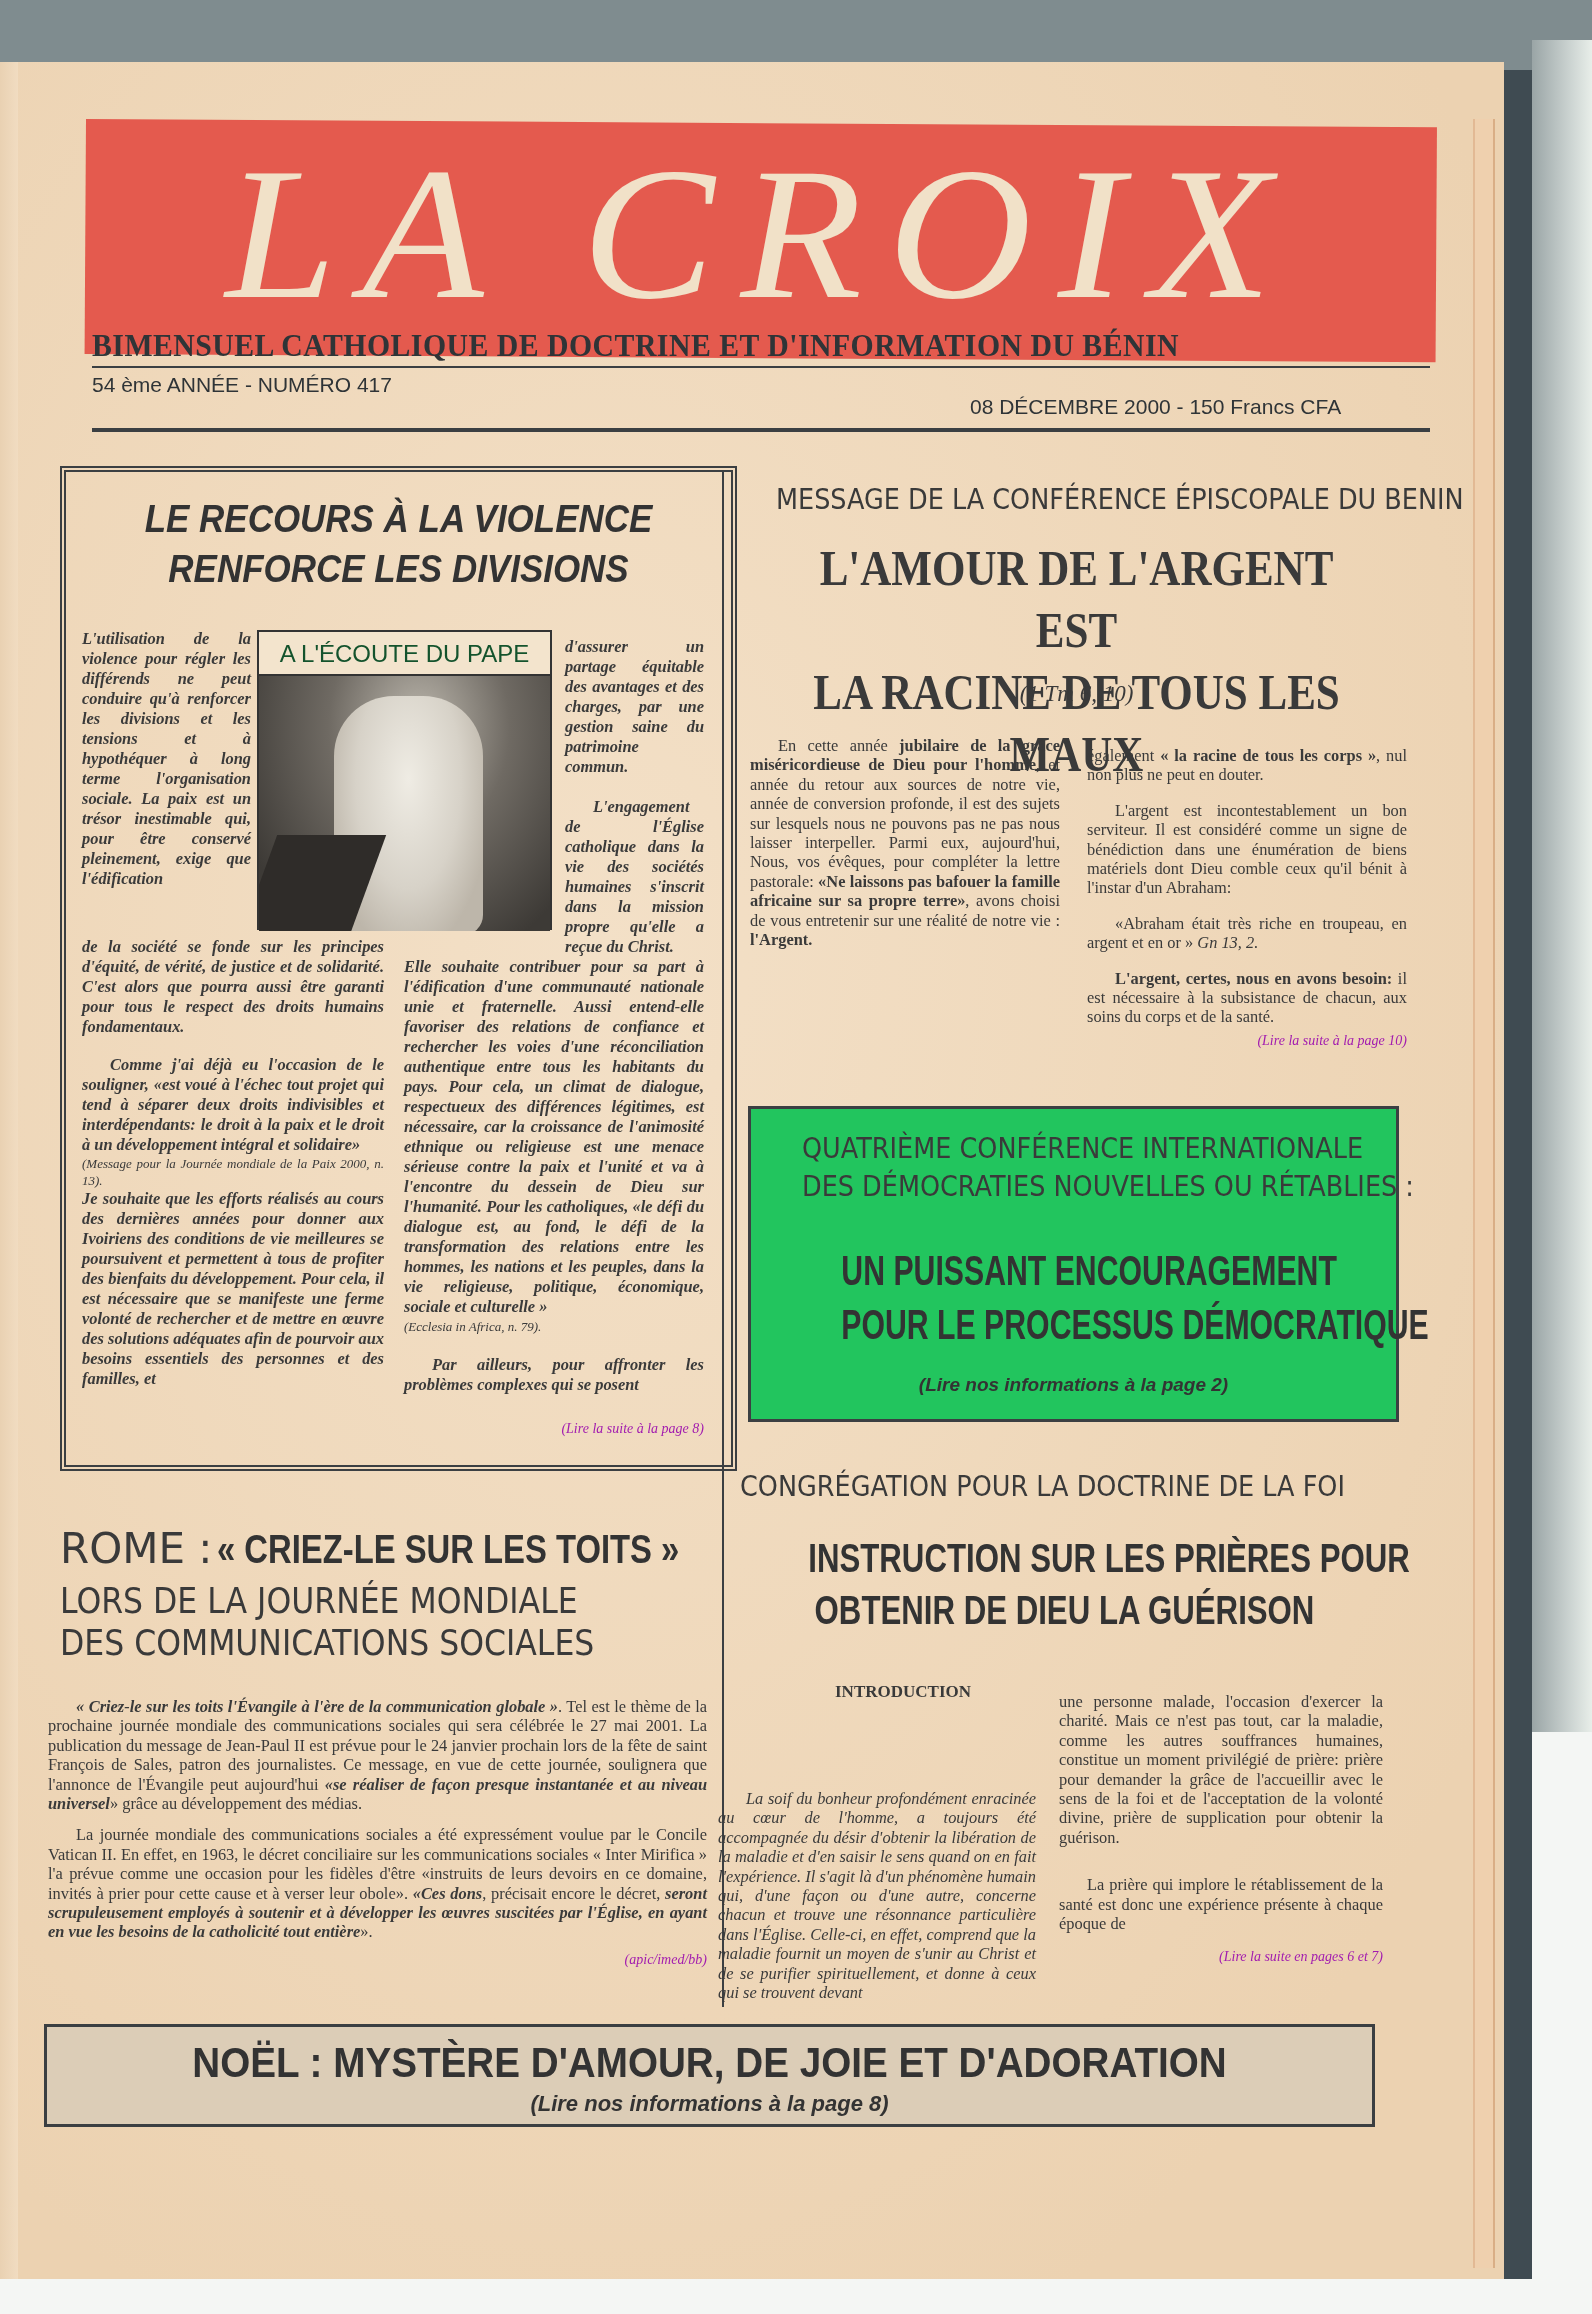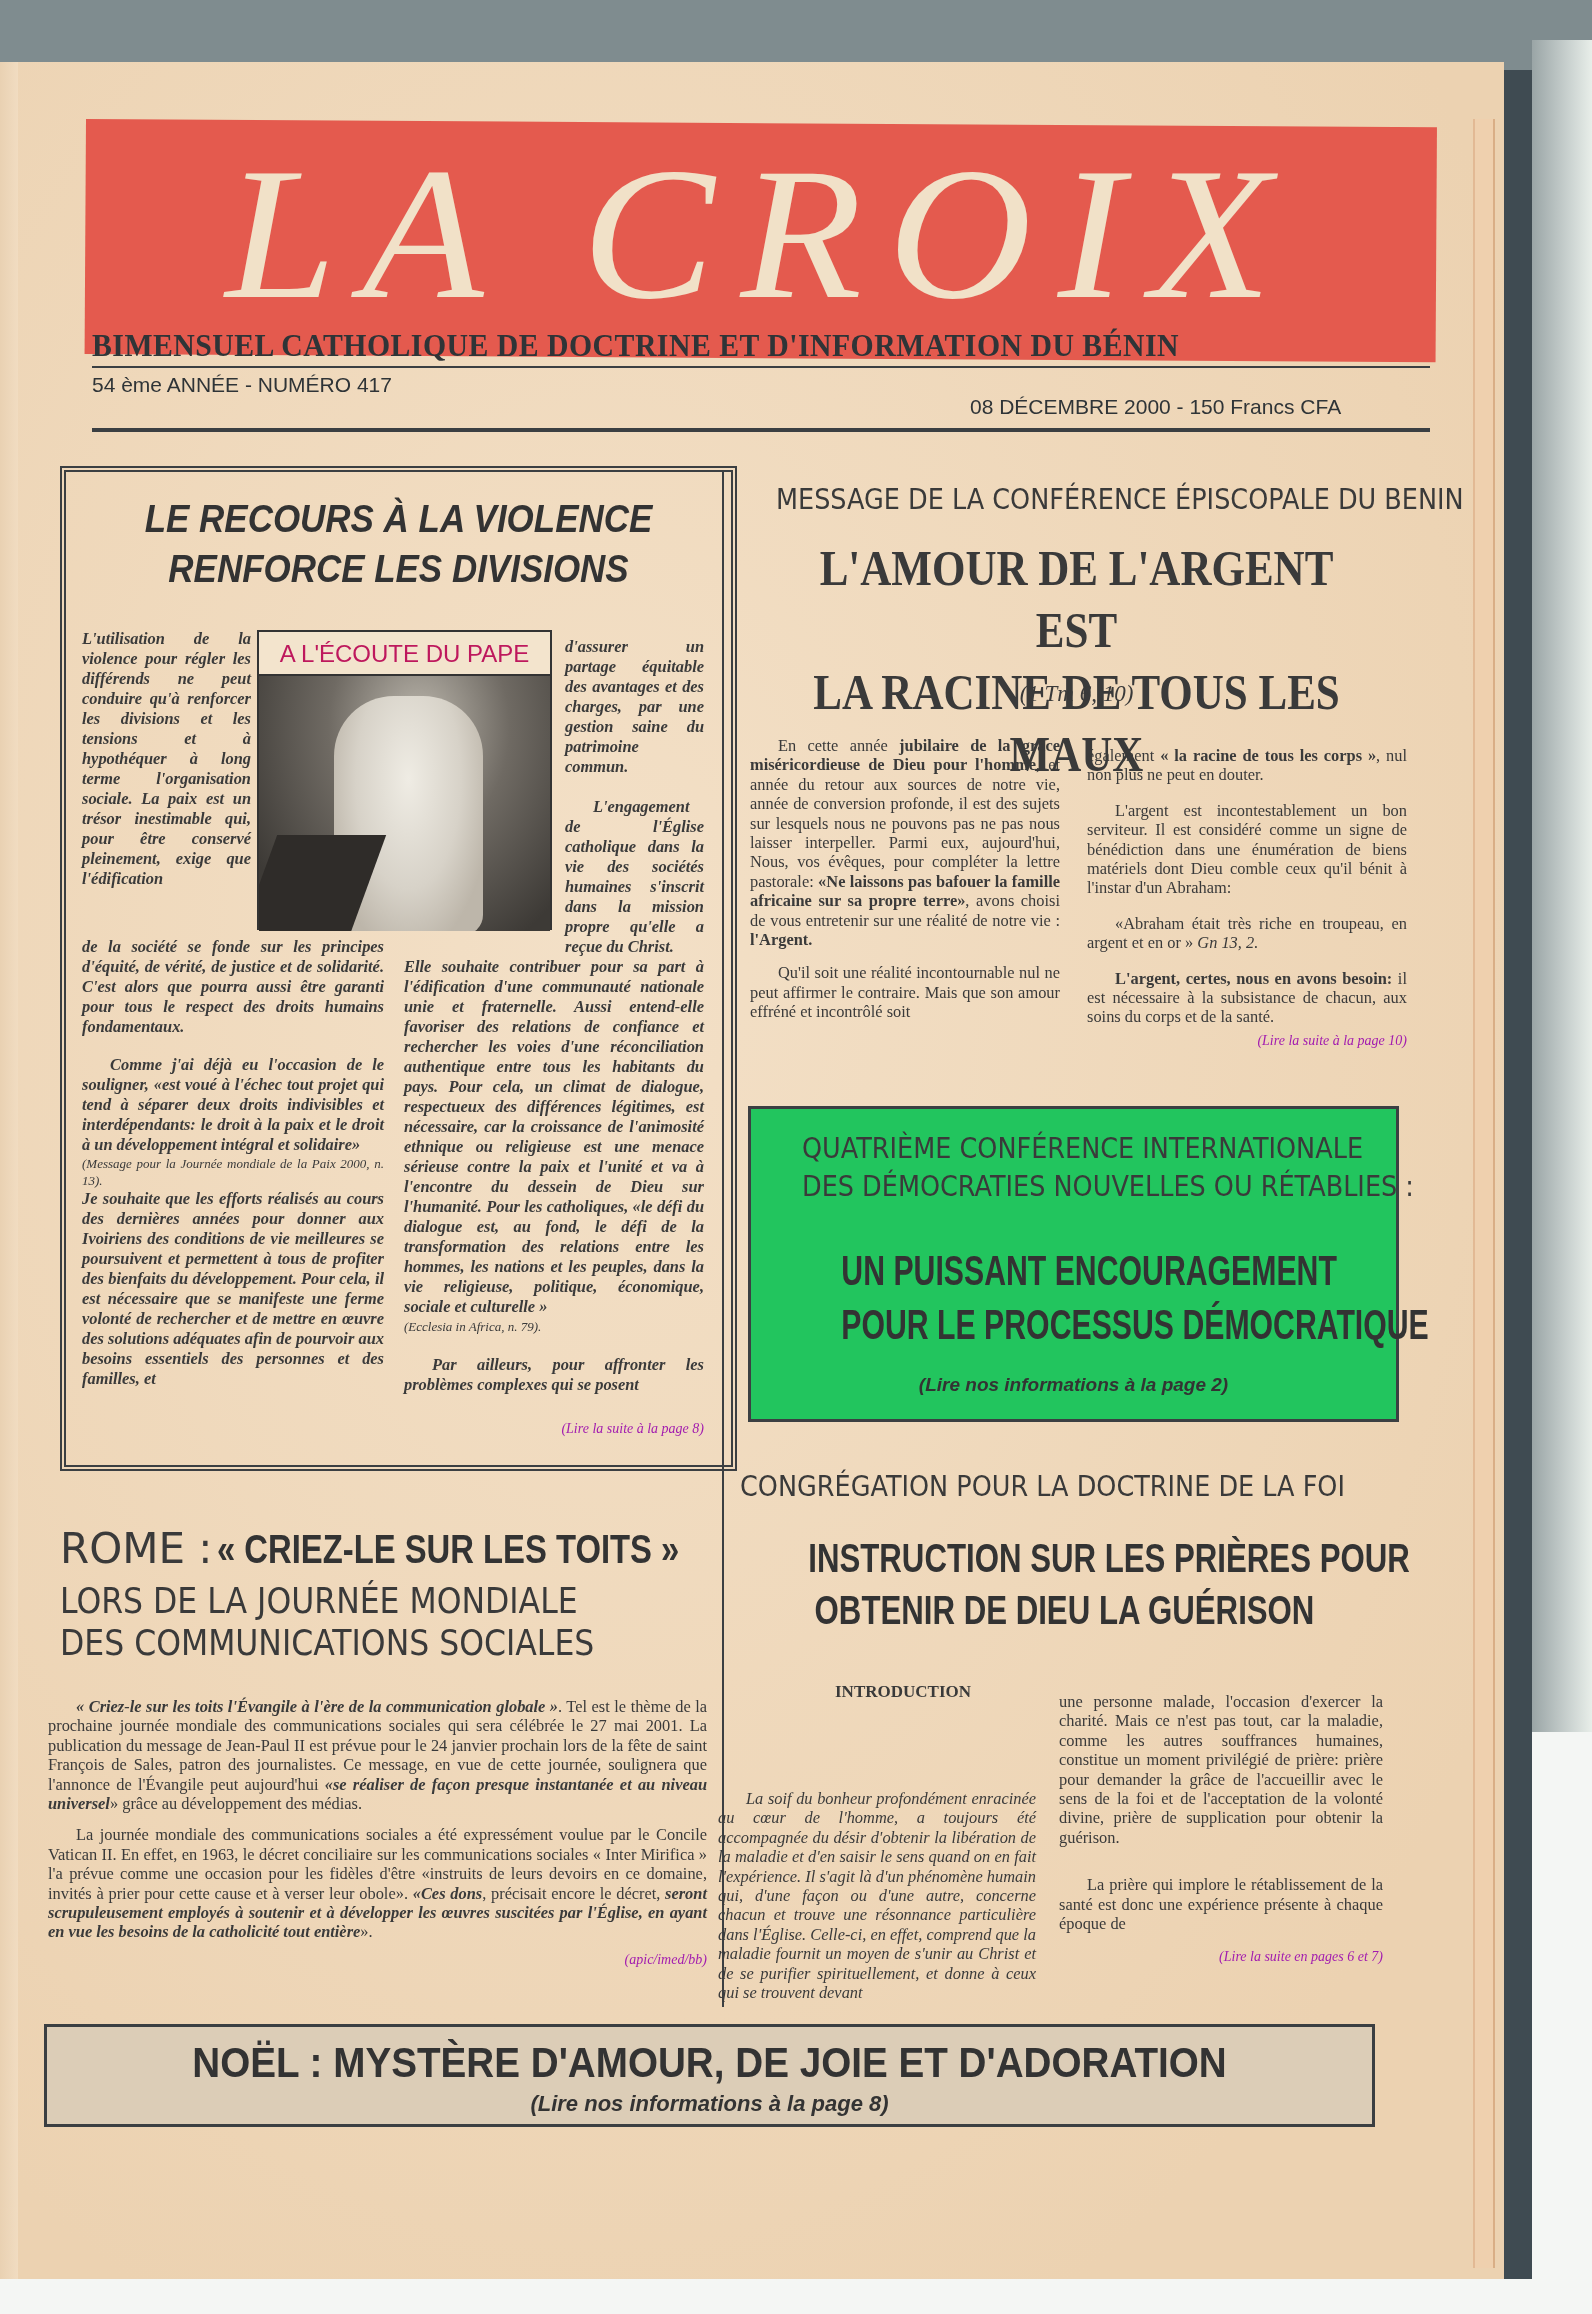--- a/index.html
+++ b/index.html
@@ -35,21 +35,21 @@
 
   
   .col-div { position: absolute; left: 722px; top: 470px; width: 2px; height: 1537px; background: #3b3f42; }
 
   
   .box1 { position: absolute; left: 60px; top: 466px; width: 677px; height: 1005px; border: 4px double #3b3f42; border-width: 6px; border-style: double; }
   .box1 h2 { position: absolute; left: 0; top: 22px; width: 100%; text-align: center; font-family: "Liberation Sans", sans-serif;
     font-weight: bold; font-style: italic; font-size: 38px; line-height: 50px; color: #333; transform: scaleX(0.92); }
   .it { font-family: "Liberation Serif", serif; font-style: italic; font-weight: bold; font-size: 16.4px; line-height: 20px; color: #3a3a3a; text-align: justify; }
   .pope-box { position: absolute; left: 257px; top: 630px; width: 295px; height: 300px; border: 2px solid #333; background: #f3e4cd; }
-  .pope-label { height: 44px; border-bottom: 2px solid #333; font-family: "Liberation Sans", sans-serif; font-size: 24px; text-align: center; line-height: 44px; color: #be185d; }
+  .pope-label { height: 44px; border-bottom: 2px solid #333; font-family: "Liberation Sans", sans-serif; font-size: 24px; text-align: center; line-height: 44px; color: #14532d; }
   .pope-photo { position: relative; height: 255px; background: radial-gradient(ellipse at 55% 20%, #bdb8ae 0%, #6f6a63 40%, #3d3a36 85%); overflow: hidden; }
   .pope-figure { position: absolute; left: 75px; top: 20px; width: 149px; height: 239px; background: radial-gradient(ellipse at 50% 35%, #efece4 0%, #d7d2c8 50%, #bdb6aa 80%); border-radius: 60px 60px 20px 20px; }
   .pope-lectern { position: absolute; left: 0; top: 159px; width: 109px; height: 100px; background: #2f2c29; transform: skewX(-20deg); }
 
   .blk { position: absolute; }
 
   
   .kicker { font-family: "DejaVu Sans", sans-serif; font-weight: normal; color: #3a3a3a; white-space: nowrap; transform-origin: left; }
   .hd-serif { font-family: "Liberation Serif", serif; font-weight: bold; color: #3a3a3a; text-align: center; transform-origin: center; }
   .body-serif { font-family: "Liberation Serif", serif; font-size: 16.4px; line-height: 19.4px; color: #3a3a3a; text-align: justify; }
@@ -119,21 +119,20 @@
 <div class="blk kicker" style="left:776px;top:482px;font-size:29px;transform:scaleX(0.88);">MESSAGE DE LA CONFÉRENCE ÉPISCOPALE DU BENIN</div>
 <div class="blk hd-serif" style="left:748px;top:537px;width:657px;font-size:50px;line-height:62px;transform:scaleX(0.86);">
   <div>L'AMOUR DE L'ARGENT EST</div>
   <div>LA RACINE DE TOUS LES MAUX</div>
 </div>
 <div class="blk" style="left:748px;top:681px;width:657px;text-align:center;font-family:'Liberation Serif',serif;font-style:italic;font-size:23px;">(1 Tm 6, 10)</div>
 
 <div class="blk body-serif" style="left:750px;top:736px;width:310px;">
   <div style="text-indent:28px"><span>En cette année </span><b>jubilaire de la grâce miséricordieuse de Dieu pour l'homme</b><span>, et année du retour aux sources de notre vie, année de conversion profonde, il est des sujets sur lesquels nous ne pouvons pas ne pas nous laisser interpeller. Parmi eux, aujourd'hui, Nous, vos évêques, pour compléter la lettre pastorale: </span><b>«Ne laissons pas bafouer la famille africaine sur sa propre terre»</b><span>, avons choisi de vous entretenir sur une réalité de notre vie : </span><b>l'Argent.</b></div>
   <div style="height:14px"></div>
-  <div style="text-indent:28px">Qu'il soit une réalité incontournable nul ne peut affirmer le contraire. Mais que son amour effréné et incontrôlé soit</div>
 </div>
 <div class="blk body-serif" style="left:1087px;top:746px;width:320px;">
   <div><span>également </span><b>« la racine de tous les corps »</b><span>, nul non plus ne peut en douter.</span></div>
   <div style="height:16px"></div>
   <div style="text-indent:28px">L'argent est incontestablement un bon serviteur. Il est considéré comme un signe de bénédiction dans une énumération de biens matériels dont Dieu comble ceux qu'il bénit à l'instar d'un Abraham:</div>
   <div style="height:16px"></div>
   <div style="text-indent:28px"><span>«Abraham était très riche en troupeau, en argent et en or » </span><i>Gn 13, 2.</i></div>
   <div style="height:16px"></div>
   <div style="text-indent:28px"><b>L'argent, certes, nous en avons besoin:</b><span> il est nécessaire à la subsistance de chacun, aux soins du corps et de la santé.</span></div>
   <div class="ref" style="margin-top:4px">(Lire la suite à la page 10)</div>

